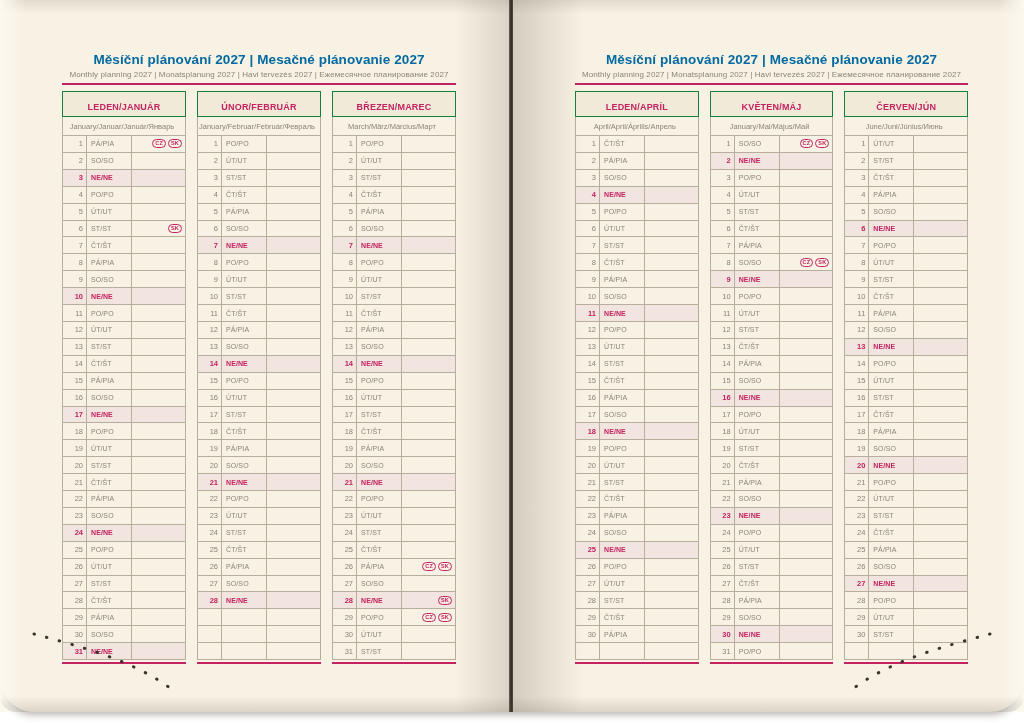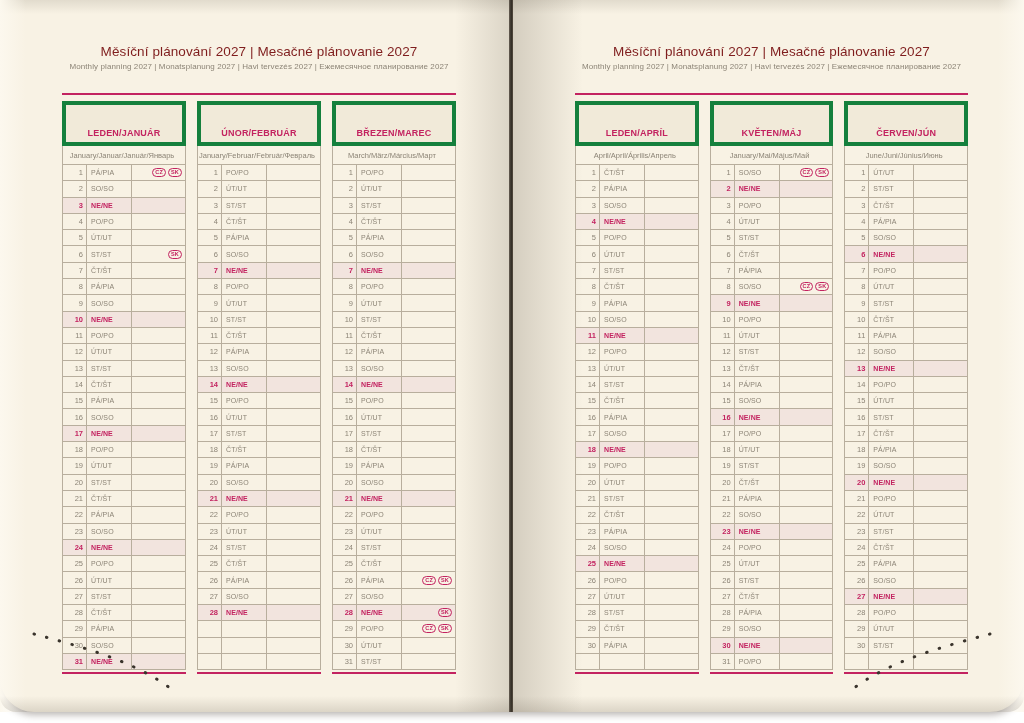--- a/index.html
+++ b/index.html
@@ -25,29 +25,29 @@
         background:linear-gradient(to right,#6a6156,#2f2a23 55%,#564d41);}
   .gutter-shade-right{position:absolute;left:513px;top:0;bottom:0;width:70px;
         background:linear-gradient(to right, rgba(70,60,45,.20), rgba(70,60,45,0));}
 
   
   .page{position:absolute;top:0;height:712px;box-sizing:border-box;}
   .page-left{left:0;width:510px;padding:44px 54px 0 62px;}
   .page-right{left:514px;width:510px;padding:44px 56px 0 61px;}
 
   .page-header{text-align:center;}
-  .title{margin:0 0 3px 0;font-size:13.5px;font-weight:normal;color:#7f1d1d;letter-spacing:.1px;}
-  .subtitle{font-size:8px;color:#8c8476;margin:0 0 22px 0;letter-spacing:.1px;}
+  .title{margin:8px 0 3px 0;font-size:13.5px;font-weight:bold;color:#0369a1;letter-spacing:.1px;}
+  .subtitle{font-size:8px;color:#8c8476;margin:0 0 4px 0;letter-spacing:.1px;}
   .rule{height:2px;background:#c32360;margin-bottom:6px;}
 
   
   .months{display:flex;gap:11px;height:573px;}
   .month{flex:1;display:flex;flex-direction:column;min-width:0;}
-  .m-head{border:4px solid #15803d;background:#f1ead9;color:#c32360;font-weight:bold;
-          font-size:9px;text-align:center;padding:23px 0 4px 0;letter-spacing:.2px;}
+  .m-head{border:1px solid #15803d;background:#f1ead9;color:#c32360;font-weight:bold;
+          font-size:9px;text-align:center;padding:10px 0 4px 0;letter-spacing:.2px;}
   .m-sub{border:1px solid #b8ae9d;border-top:none;background:#f8f2e4;color:#8c8476;
          font-size:7.5px;text-align:center;padding:5px 4px 4px 0;}
   .m-body{flex:1;display:flex;flex-direction:column;border:1px solid #b8ae9d;border-top:none;}
   .row{flex:1;display:flex;align-items:stretch;border-top:1px solid #b8ae9d;min-height:0;}
   .m-body .row:first-child{border-top:none;}
   .c-num{width:20px;display:flex;align-items:center;justify-content:flex-end;
          padding-right:3px;font-size:7.5px;color:#8c8476;border-right:1px solid #b8ae9d;}
   .c-wd{width:40px;display:flex;align-items:center;padding-left:4px;
         font-size:7px;color:#8c8476;border-right:1px solid #b8ae9d;letter-spacing:.1px;}
   .c-note{flex:1;display:flex;align-items:center;justify-content:flex-end;gap:2px;padding-right:3px;}

